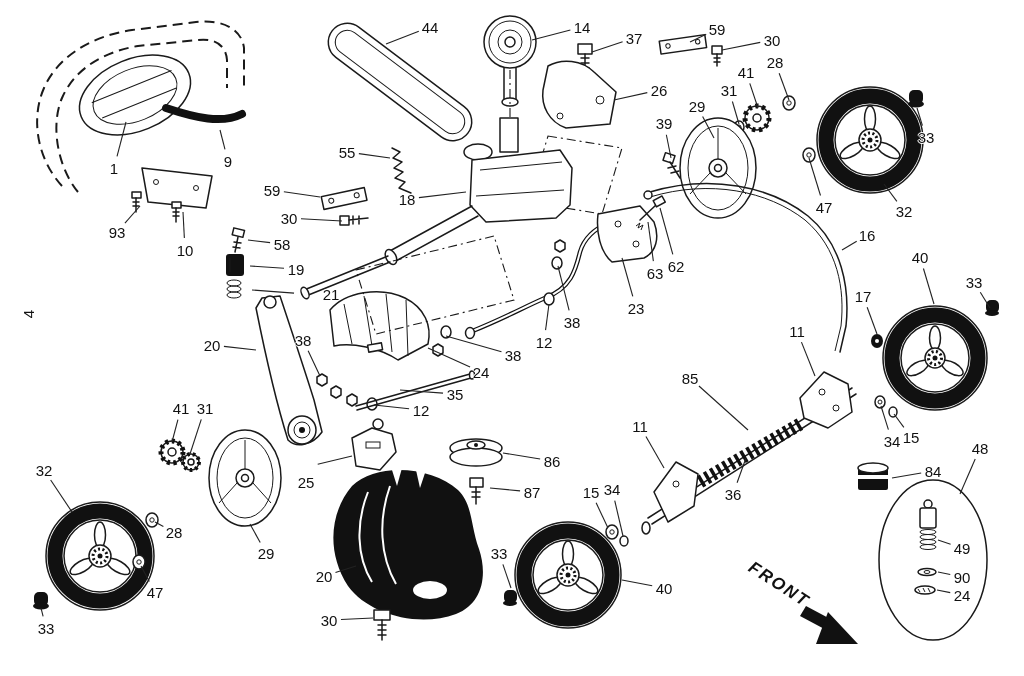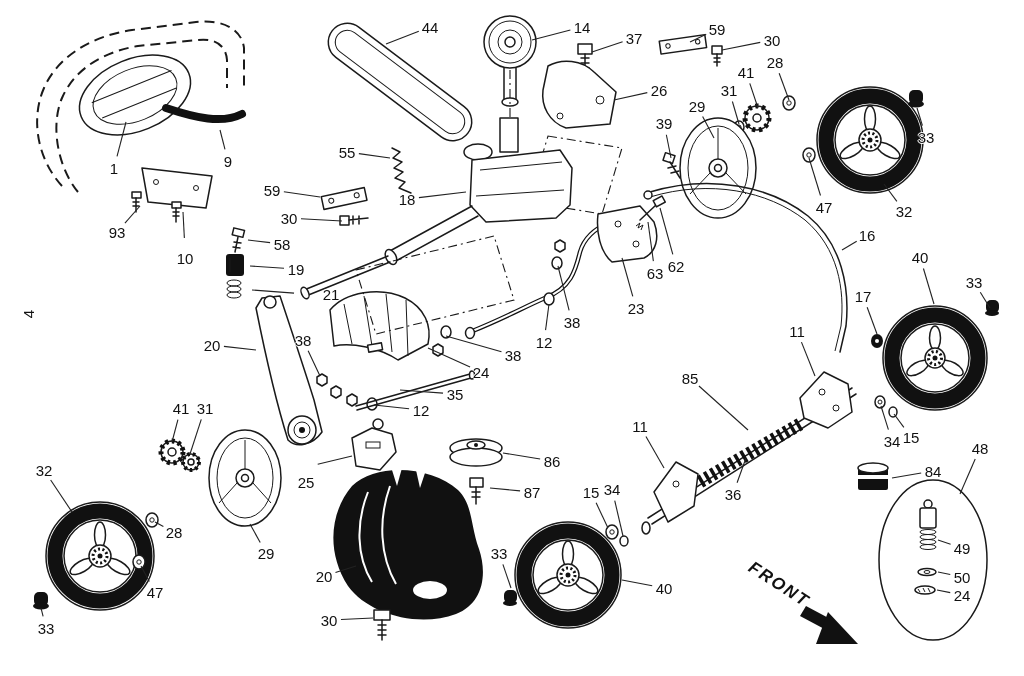--- a/index.html
+++ b/index.html
@@ -437,21 +437,21 @@
       <line x1="340.9876224825236" y1="619.4551080689762" x2="373" y2="618"></line>
       <line x1="502.8918918918919" y1="564.3513513513514" x2="511" y2="588"></line>
       <line x1="652.2119372029304" y1="585.75465470532" x2="622" y2="580"></line>
       <line x1="645.953667260282" y1="436.4189177054935" x2="664" y2="468"></line>
     </svg>
 
   <div id="callout-layer">
       <div class="callout" style="left: 114px; top: 168px;">1</div>
       <div class="callout" style="left: 228px; top: 161px;">9</div>
       <div class="callout" style="left: 117px; top: 232px;">93</div>
-      <div class="callout" style="left: 185px; top: 250px; margin-top: 8px;">10</div>
+      <div class="callout" style="left: 185px; top: 250px;">10</div>
       <div class="callout" style="left: 28px; top: 314px; transform: translate(-50%, -50%) rotate(-90deg);">4</div>
       <div class="callout" style="left: 430px; top: 27px;">44</div>
       <div class="callout" style="left: 582px; top: 27px;">14</div>
       <div class="callout" style="left: 634px; top: 38px;">37</div>
       <div class="callout" style="left: 717px; top: 29px;">59</div>
       <div class="callout" style="left: 772px; top: 40px;">30</div>
       <div class="callout" style="left: 775px; top: 62px;">28</div>
       <div class="callout" style="left: 746px; top: 72px;">41</div>
       <div class="callout" style="left: 659px; top: 90px;">26</div>
       <div class="callout" style="left: 729px; top: 90px;">31</div>
@@ -495,21 +495,21 @@
       <div class="callout" style="left: 155px; top: 592px;">47</div>
       <div class="callout" style="left: 46px; top: 628px;">33</div>
       <div class="callout" style="left: 306px; top: 482px; text-align: center;">25</div>
       <div class="callout" style="left: 552px; top: 461px;">86</div>
       <div class="callout" style="left: 532px; top: 492px; text-align: right;">87</div>
       <div class="callout" style="left: 591px; top: 492px;">15</div>
       <div class="callout" style="left: 612px; top: 489px;">34</div>
       <div class="callout" style="left: 733px; top: 494px;">36</div>
       <div class="callout" style="left: 933px; top: 471px;">84</div>
       <div class="callout" style="left: 962px; top: 548px;">49</div>
-      <div class="callout" style="left: 962px; top: 577px;">50</div>
+      <div class="callout" style="left: 962px; top: 577px;">90</div>
       <div class="callout" style="left: 962px; top: 595px;">24</div>
       <div class="callout" style="left: 324px; top: 576px;">20</div>
       <div class="callout" style="left: 329px; top: 620px;">30</div>
       <div class="callout" style="left: 499px; top: 553px;">33</div>
       <div class="callout" style="left: 664px; top: 588px;">40</div>
       <div class="callout" style="left: 640px; top: 426px;">11</div>
     </div>
 
   <div class="front-label">FRONT</div>
 </div>

